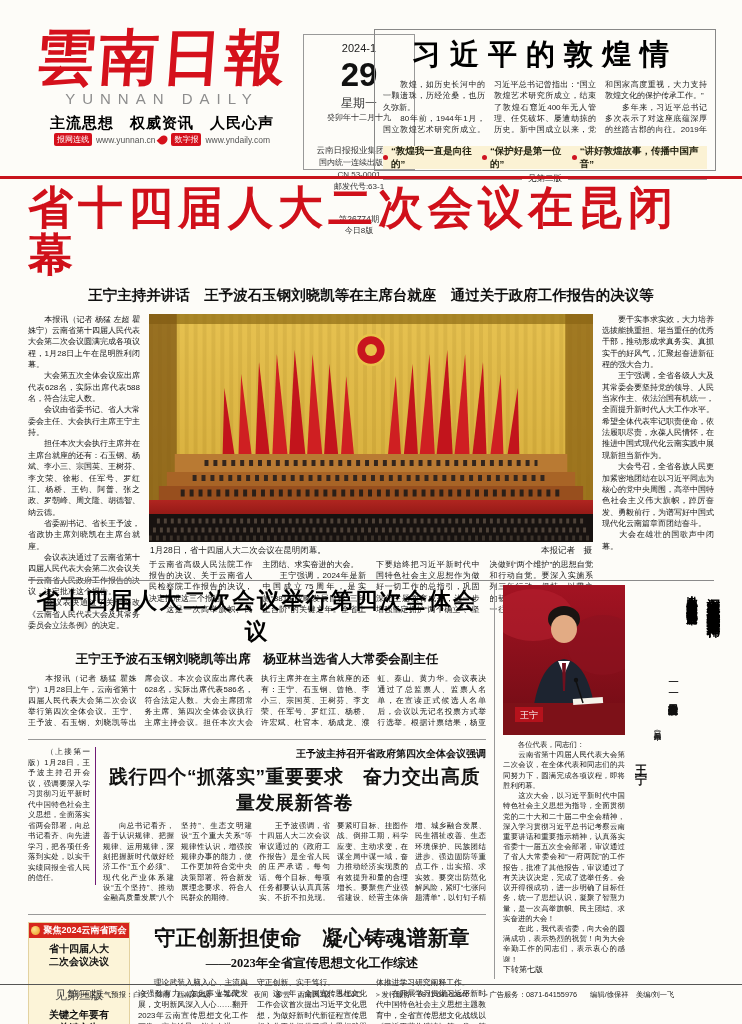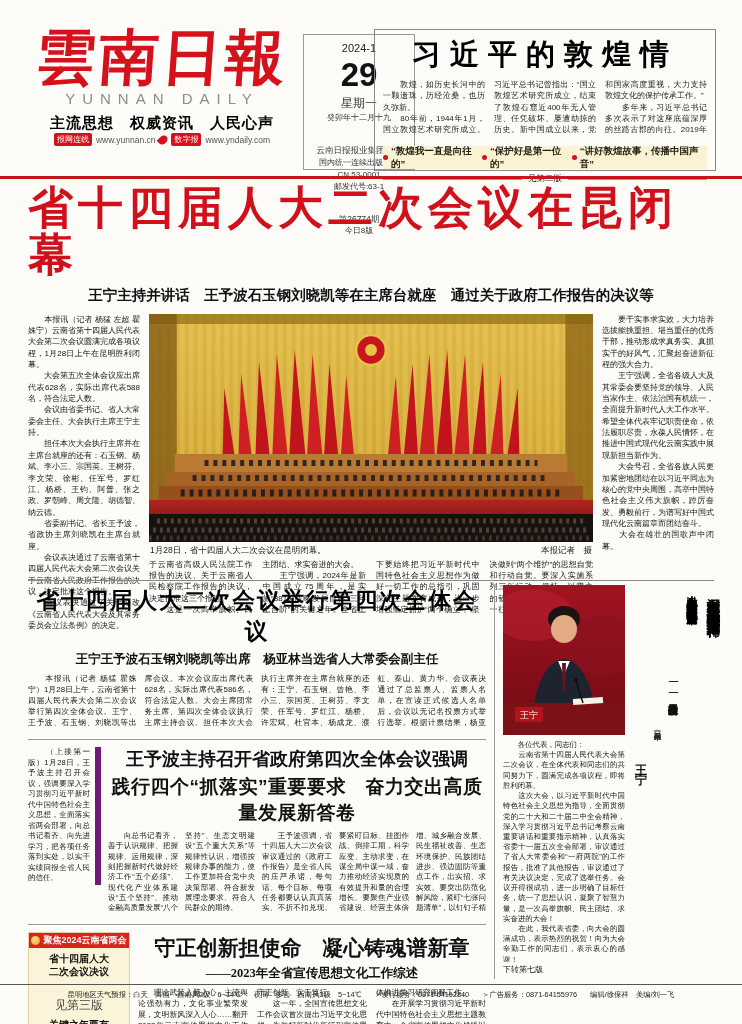--- a/index.html
+++ b/index.html
@@ -54,23 +54,23 @@
 
   
   .lower{position:absolute;left:28px;top:585px;width:694px;display:flex;}
   .left-lower{width:458px;flex:0 0 auto;}
   .s4-hl{font-weight:900;font-size:22.5px;text-align:center;letter-spacing:2px;color:#000;}
   .s4-sub{font-family:"Liberation Serif",serif;font-weight:bold;font-size:12.5px;text-align:center;margin-top:4px;}
   .s4-cols{column-count:4;column-gap:8px;font-size:7.8px;line-height:1.4;height:58px;overflow:hidden;margin-top:6px;color:#151515;}
   .rule{border-top:1px solid #999;margin:7px 0;}
   .wy-row{display:flex;gap:7px;}
   .wy-left{width:62px;flex:0 0 auto;font-size:7.5px;line-height:1.4;height:138px;overflow:hidden;
-           border-right:6px solid #701a75;padding-right:5px;color:#151515;}
+           border-right:1px solid #701a75;padding-right:5px;color:#151515;}
   .wy-main{flex:1;min-width:0;}
-  .wy-kicker{font-family:"Liberation Serif",serif;font-weight:bold;font-size:18px;text-align:center;}
+  .wy-kicker{font-family:"Liberation Serif",serif;font-weight:bold;font-size:10px;text-align:right;}
   .wy-hl{font-weight:900;font-size:19px;text-align:center;margin-top:3px;letter-spacing:0.5px;}
   .wy-cols{column-count:5;column-gap:7px;font-size:7.5px;line-height:1.38;height:86px;overflow:hidden;margin-top:5px;color:#151515;}
   .bottom-row{display:flex;gap:8px;}
   .focus{width:102px;flex:0 0 auto;background:#fcf4d8;border:1px solid #e3d2a0;box-sizing:border-box;height:152px;}
   .focus-banner{background:#d6261c;color:#fff;font-weight:bold;font-size:9px;height:15px;
                 display:flex;align-items:center;justify-content:center;gap:3px;}
   .f-logo{width:9px;height:9px;border-radius:50%;background:radial-gradient(circle at 35% 35%,#ffe28a,#e89a1f);flex:0 0 auto;}
   .fi{text-align:center;padding:4px 20px 0;}
   .fi-title{font-weight:bold;font-size:10px;line-height:1.3;color:#111;}
   .fi-sub{font-size:7.5px;color:#333;text-align:left;margin:2px 3px 0;line-height:1.3;}

